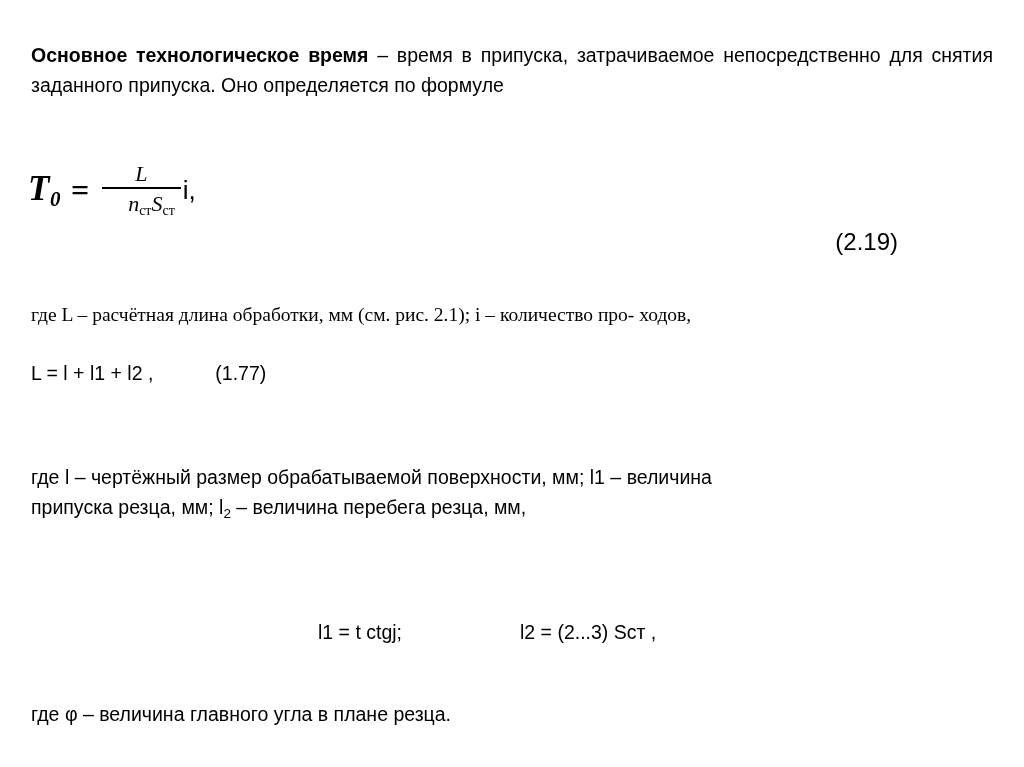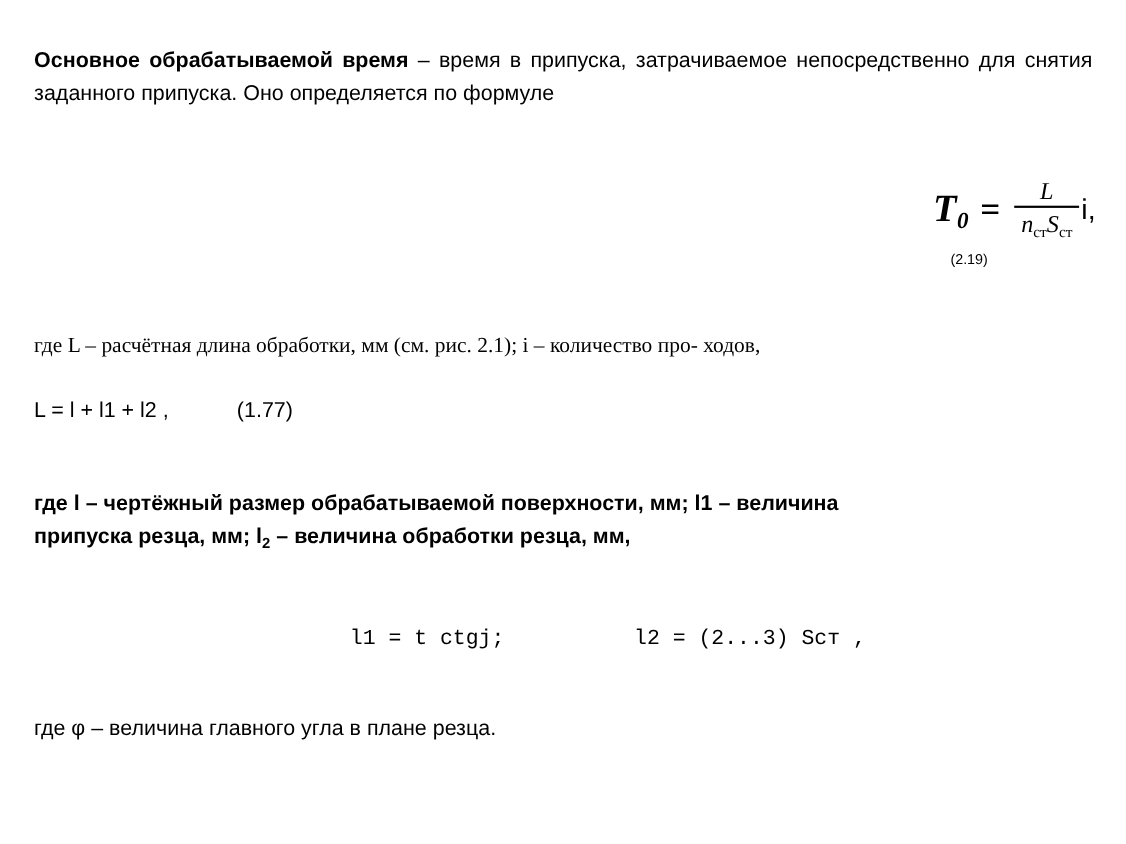--- a/index.html
+++ b/index.html
@@ -40,21 +40,21 @@
   .formula-block {
     position: relative;
     height: 150px;
     margin-top: 48px;
   }
   .formula {
     position: absolute;
     left: 0;
     right: 0;
     top: 14px;
-    text-align: right;
+    text-align: left;
     font-family: "Liberation Serif", serif;
   }
   .fx {
     display: inline-flex;
     align-items: center;
     justify-content: center;
     font-size: 34px;
   }
   .t0 {
     font-style: italic;
@@ -90,59 +90,59 @@
     width: 100%;
     height: 2px;
     background: #000;
   }
   .frac .den {
     font-style: italic;
     font-size: 22px;
     padding: 3px 6px 0 6px;
     line-height: 1.05;
     white-space: nowrap;
+    margin-left: 20px;
   }
   .frac .den sub {
     font-size: 14px;
     font-style: normal;
     vertical-align: -0.3em;
   }
   .tail {
     font-family: "Liberation Sans", sans-serif;
     font-size: 26px;
     margin-left: 1px;
     align-self: center;
   }
   .eq-number {
     position: absolute;
     right: 98px;
     top: 80px;
-    font-size: 13px;
+    font-size: 24px;
     font-family: "Liberation Sans", sans-serif;
   }
 
   
   .para {
     font-size: 19.5px;
     line-height: 30px;
     margin: 0;
     padding: 0 3px;
   }
   .line-where-L { margin-top: 2px; font-family: Liberation Serif, serif; }
   .line-L-eq { margin-top: 28px; }
   .gap-L-eq { display: inline-block; width: 62px; }
 
-  .block-l { margin-top: 55px; font-weight: bold; }
+  .block-l { margin-top: 74px; }
   .block-l .second { display: block; }
 
   .centered-row {
-    margin-top: 56px;
+    margin-top: 88px;
     font-size: 19.5px;
     padding-left: 290px;
-    font-family: Liberation Mono, monospace;
   }
   .centered-row .gap-mid { display: inline-block; width: 118px; }
 
   .last-line { margin-top: 52px; }
 
   sub.small { font-size: 13.5px; vertical-align: -0.28em; }
 
   
   .bottom-bar {
     position: absolute;
@@ -152,21 +152,21 @@
     height: 9px;
     background: #ffffff;
   }
 </style>
 </head>
 <body>
 
 <div class="page">
 
   <p class="intro">
-    <span class="lead">Основное обрабатываемой время</span><span> – время в припуска, затрачиваемое</span>
+    <span class="lead">Основное технологическое время</span><span> – время в припуска, затрачиваемое</span>
     <span>непосредственно для снятия заданного припуска. Оно определяется по формуле</span>
   </p>
 
   <div class="formula-block">
     <div class="formula">
       <span class="fx">
         <span class="t0"><span>T</span><sub>0</sub></span>
         <span class="eq">=</span>
         <span class="frac">
           <span class="num">L</span>
@@ -180,21 +180,21 @@
   </div>
 
   <p class="para line-where-L">где L – расчётная длина обработки, мм (см. рис. 2.1); i – количество про- ходов,</p>
 
   <p class="para line-L-eq">
     <span>L = l + l1  + l2 ,</span><span class="gap-L-eq"></span><span>(1.77)</span>
   </p>
 
   <p class="para block-l">
     <span>где l – чертёжный размер обрабатываемой поверхности, мм; l1 – величина</span>
-    <span class="second"><span>припуска резца, мм; l</span><sub class="small">2</sub><span> – величина обработки резца, мм,</span></span>
+    <span class="second"><span>припуска резца, мм; l</span><sub class="small">2</sub><span> – величина перебега резца, мм,</span></span>
   </p>
 
   <p class="para centered-row">
     <span>l1  = t ctgj;</span><span class="gap-mid"></span><span>l2   = (2...3) Sст  ,</span>
   </p>
 
   <p class="para last-line">где φ – величина главного угла в плане резца.</p>
 
   <div class="bottom-bar"></div>
 </div>

